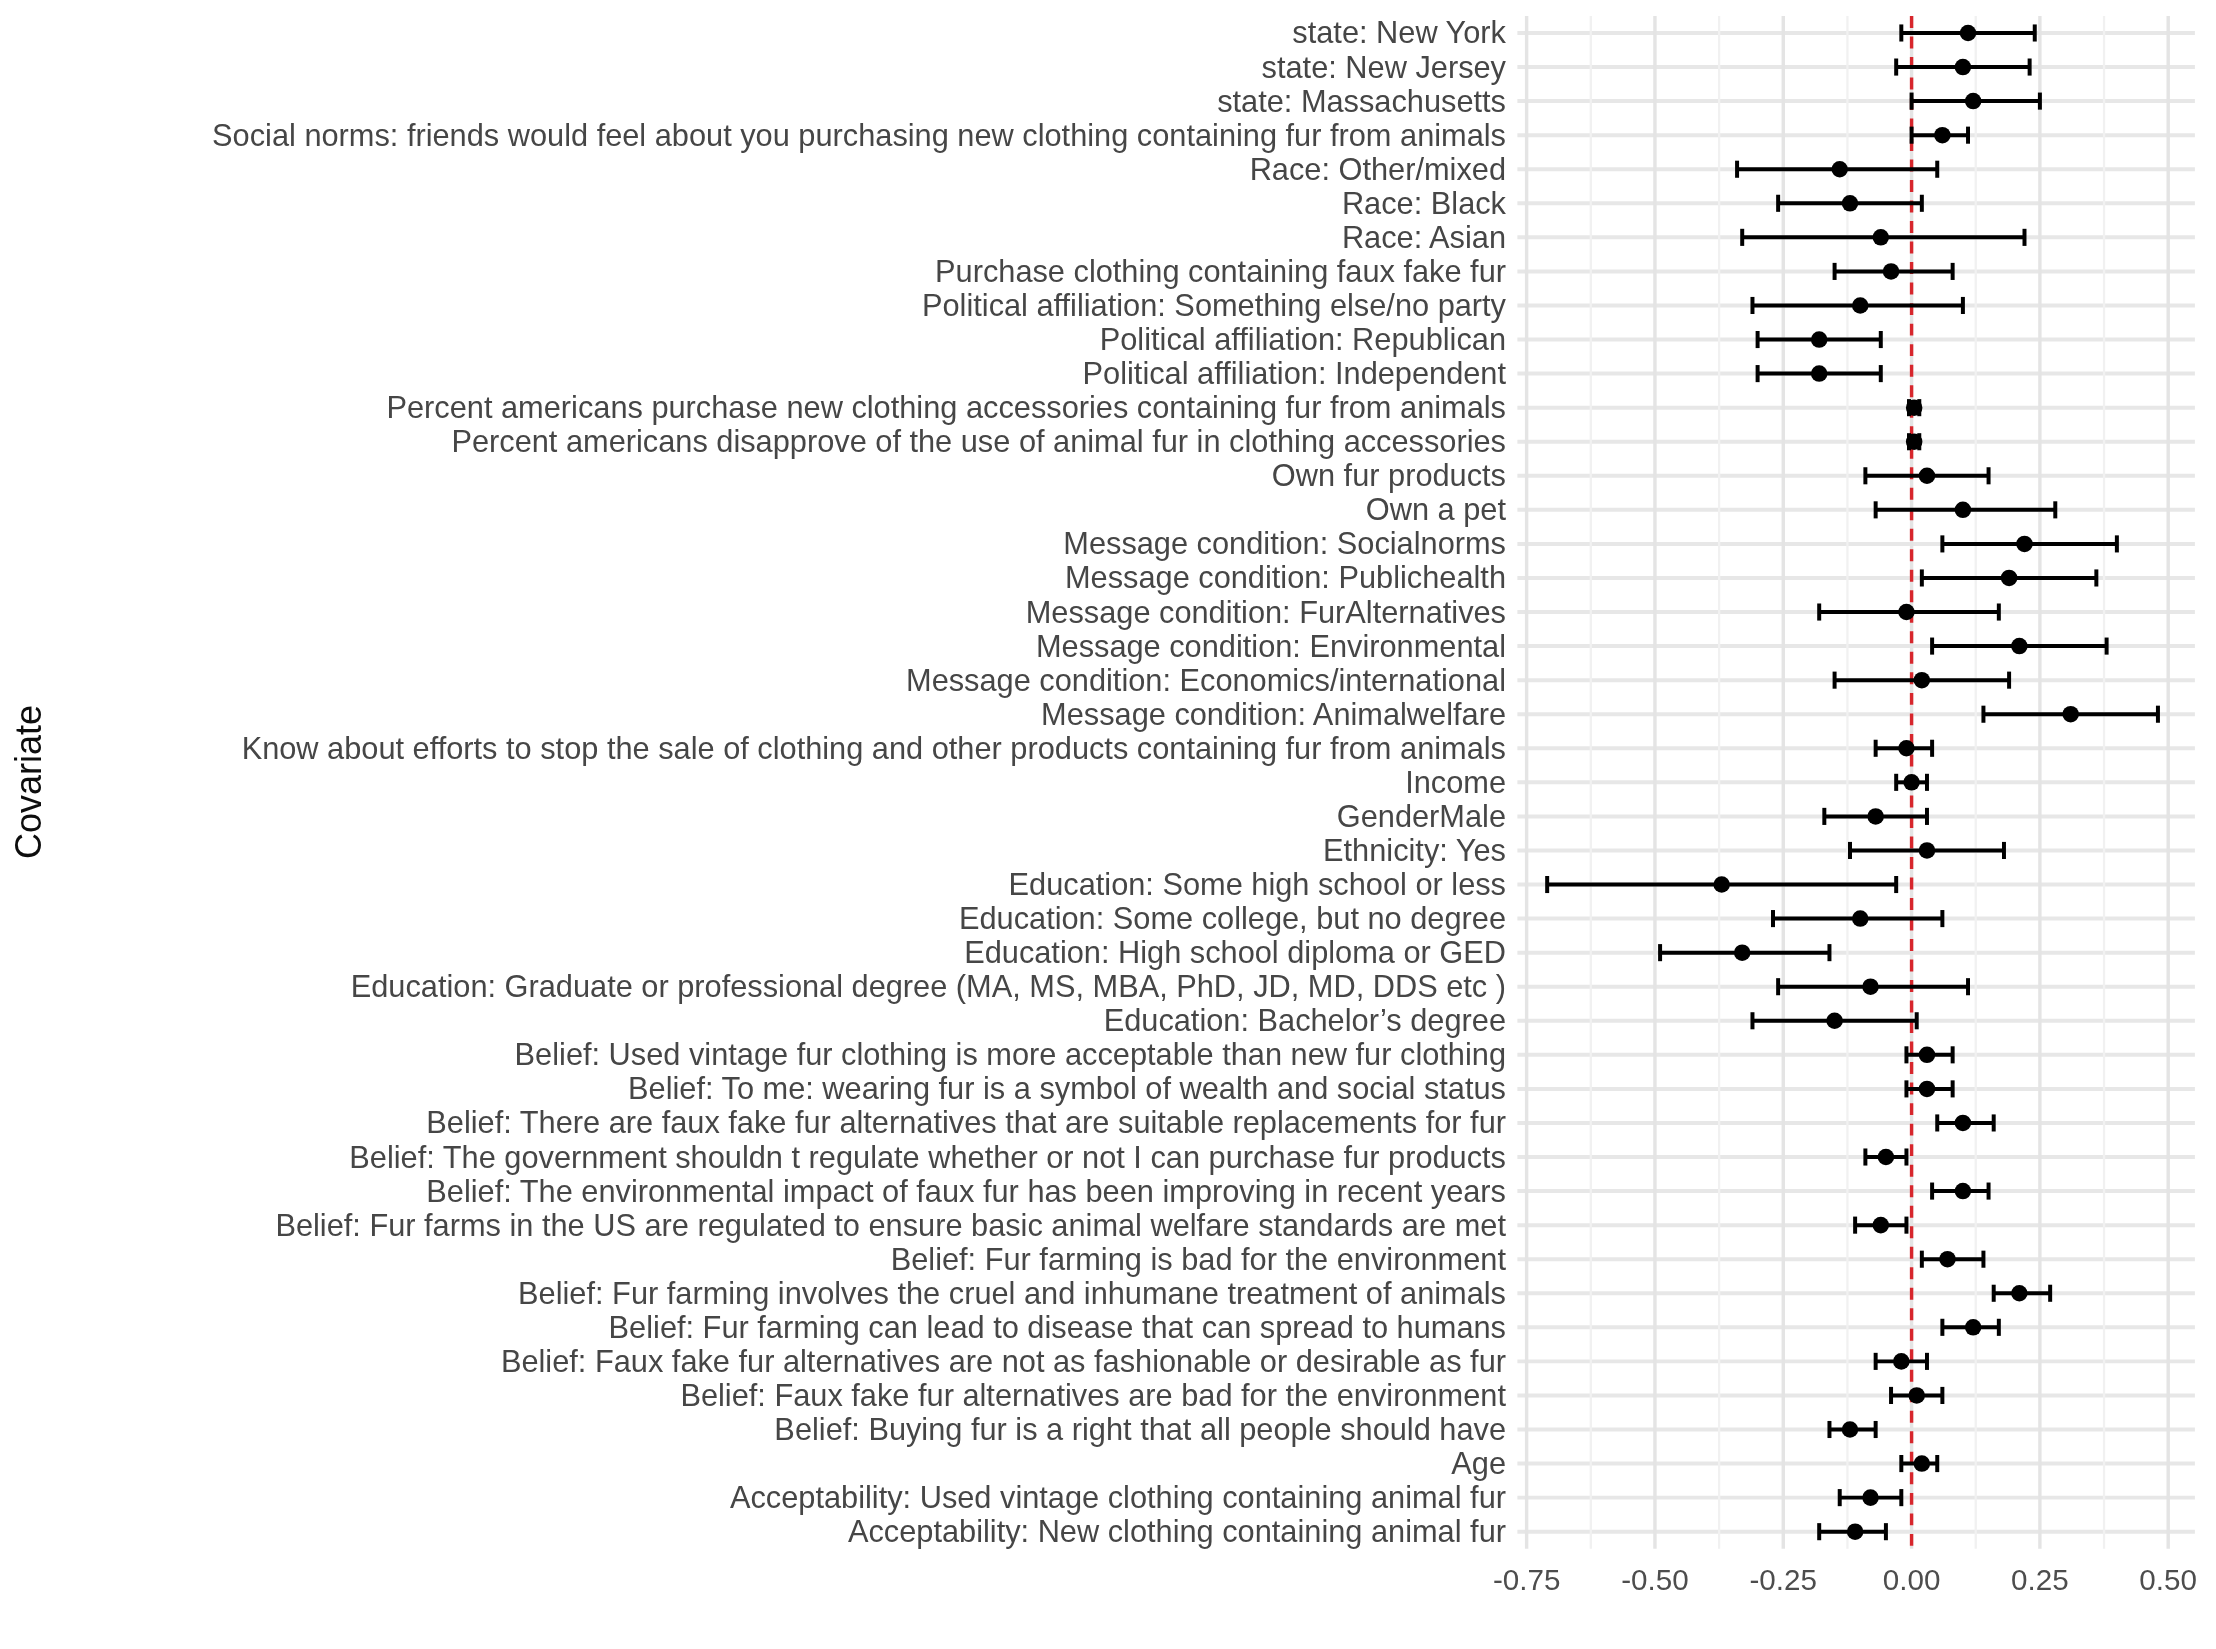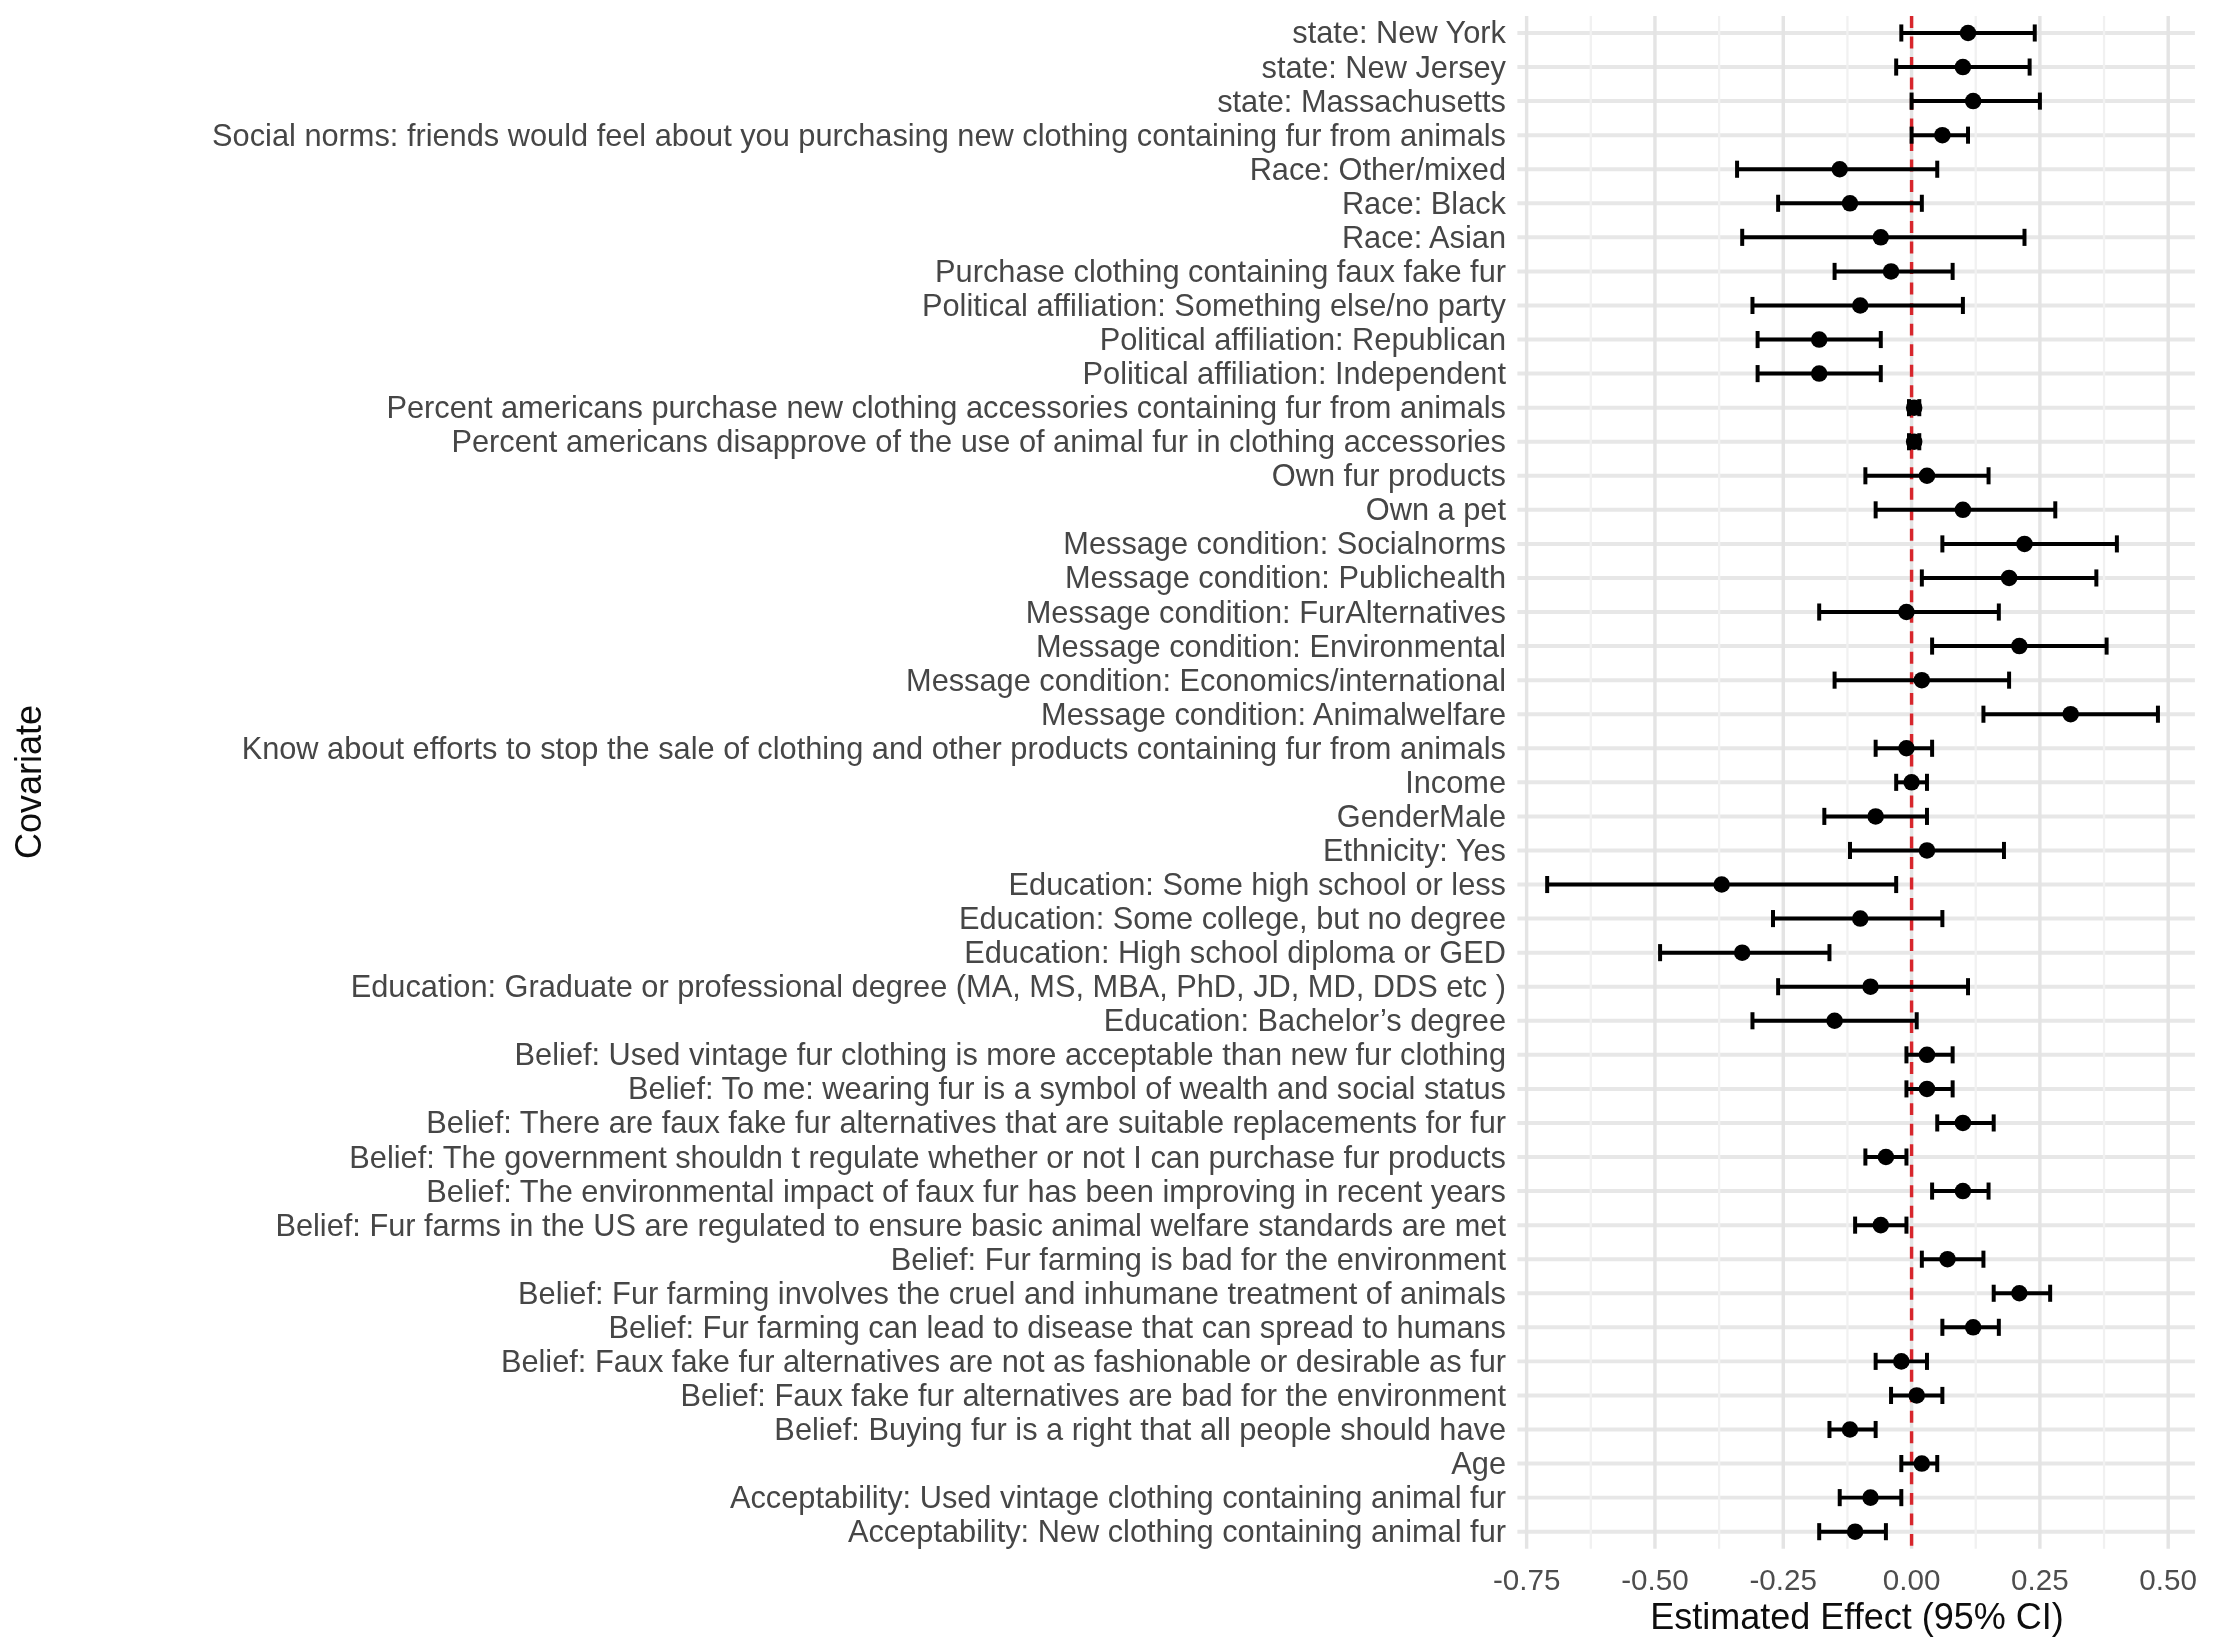--- a/index.html
+++ b/index.html
@@ -309,16 +309,15 @@
       <text x="2643" y="2568.5555555555557" text-anchor="end" dominant-baseline="central" font-size="54" fill="#464646">Age</text>
       <text x="2643" y="2628.3333333333335" text-anchor="end" dominant-baseline="central" font-size="54" fill="#464646">Acceptability: Used vintage clothing containing animal fur</text>
       <text x="2643" y="2688.1111111111113" text-anchor="end" dominant-baseline="central" font-size="54" fill="#464646">Acceptability: New clothing containing animal fur</text>
       <text x="2679.2136363636364" y="2790" text-anchor="middle" font-size="52" fill="#4d4d4d">-0.75</text>
       <text x="2904.4030303030304" y="2790" text-anchor="middle" font-size="52" fill="#4d4d4d">-0.50</text>
       <text x="3129.5924242424244" y="2790" text-anchor="middle" font-size="52" fill="#4d4d4d">-0.25</text>
       <text x="3354.7818181818184" y="2790" text-anchor="middle" font-size="52" fill="#4d4d4d">0.00</text>
       <text x="3579.9712121212124" y="2790" text-anchor="middle" font-size="52" fill="#4d4d4d">0.25</text>
       <text x="3805.160606060606" y="2790" text-anchor="middle" font-size="52" fill="#4d4d4d">0.50</text>
     </svg>
-  <div class="x-title">Estimated Effect (95% CI)</div>
   <div class="y-title">Covariate</div>
 </div>
 
 
 </body></html>

